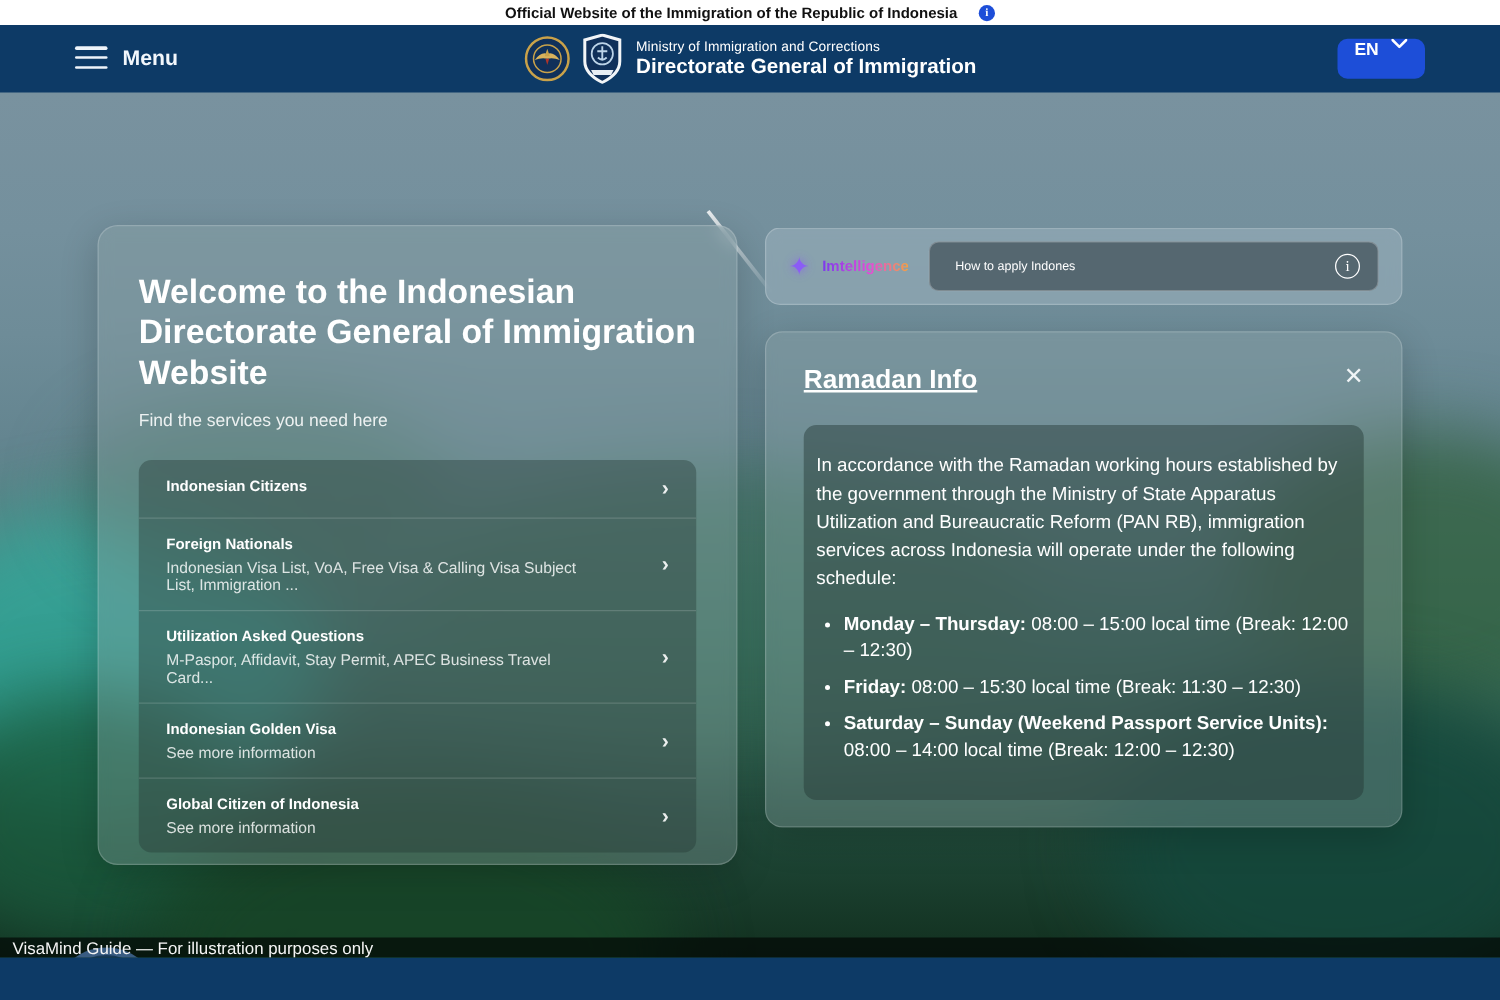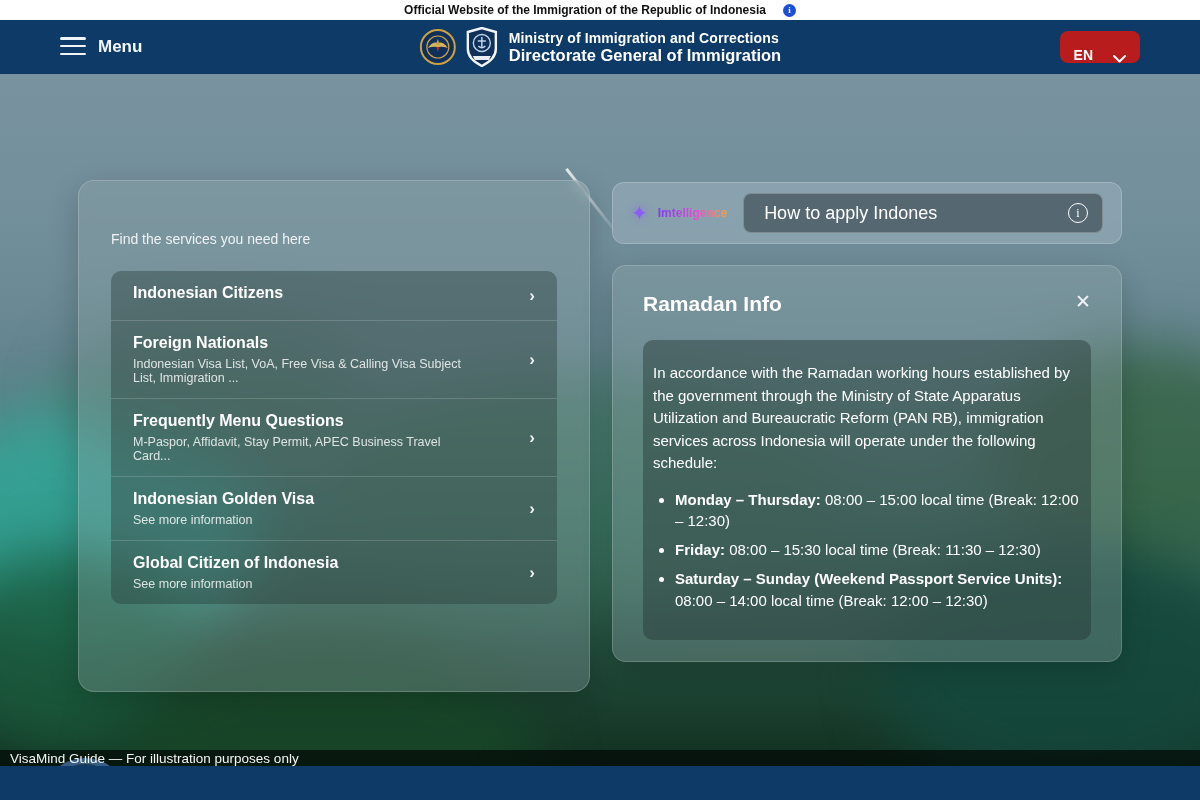--- a/index.html
+++ b/index.html
@@ -13,23 +13,23 @@
     display:inline-flex; align-items:center; justify-content:center; font-family:"Liberation Serif", serif; }
 
   
   .header { height:54px; background:#0d3a66; display:flex; align-items:center; padding:0 60px; position:relative; }
   .menu-btn { display:flex; align-items:flex-start; gap:12px; cursor:pointer; }
   .hamburger { width:26px; height:18px; display:flex; flex-direction:column; justify-content:space-between; }
   .hamburger span { height:2.5px; background:#eef4fa; border-radius:2px; }
   .menu-label { color:#f2f7fc; font-size:17px; font-weight:700; }
   .brand-center { position:absolute; left:50%; top:50%; transform:translate(-50%,-50%); display:flex; align-items:center; gap:10px; }
   .logos { display:flex; align-items:center; gap:8px; }
-  .brand-text .line1 { color:#fff; font-size:14px; font-weight:700; letter-spacing:.1px; }
+  .brand-text .line1 { color:#fff; font-size:11px; font-weight:400; letter-spacing:.1px; }
   .brand-text .line2 { color:#fff; font-size:16.5px; font-weight:700; }
-  .lang-pill { margin-left:auto; background:#b91c1c; border-radius:8px; height:32px; padding:0 14px; display:flex; align-items:flex-end; gap:20px; cursor:pointer; }
+  .lang-pill { margin-left:auto; background:#1d4ed8; border-radius:8px; height:32px; padding:0 14px; display:flex; align-items:flex-start; gap:10px; cursor:pointer; }
   .lang-pill .lang { color:#fff; font-size:14px; font-weight:700; }
 
   
   .hero { position:relative; height:692px; overflow:hidden;
     background:linear-gradient(180deg,#79929f 0%,#74909d 16%,#6e8c98 28%,#648590 40%,#52807e 52%,#3c7468 64%,#2c5c4c 76%,#1d4434 88%,#12301f 100%); }
   .blob { position:absolute; filter:blur(28px); border-radius:50%; }
   .b1 { width:340px; height:240px; left:-80px; top:330px; background:rgba(46,179,166,.65); }   
   .b2 { width:260px; height:200px; left:-60px; top:480px; background:rgba(25,90,60,.8); }
   .b3 { width:420px; height:260px; left:120px; top:560px; background:rgba(24,70,40,.85); }
   .b4 { width:300px; height:230px; right:-90px; top:270px; background:rgba(52,98,66,.8); }     
@@ -40,36 +40,36 @@
 
   
   .glass { background:rgba(145,165,168,.34); backdrop-filter:blur(6px); border:1px solid rgba(255,255,255,.18); box-shadow:0 8px 30px rgba(0,0,0,.18); }
   .welcome-card { position:absolute; left:78px; top:106px; width:512px; height:512px; border-radius:16px; padding:36px 32px; }
   .welcome-title { color:#fff; font-size:27px; line-height:1.2; font-weight:700; max-width:460px; }
   .welcome-sub { color:rgba(255,255,255,.88); font-size:14px; margin-top:14px; }
   .svc-panel { margin-top:24px; background:rgba(35,55,50,.38); border-radius:10px; overflow:hidden; }
   .svc-row { display:flex; align-items:center; padding:13px 22px; cursor:pointer; }
   .svc-row + .svc-row { border-top:1px solid rgba(255,255,255,.16);gap:40px; }
   .svc-texts { flex:1; }
-  .svc-label { color:#fff; font-size:16px; font-weight:700; margin-bottom:5px; }
+  .svc-label { color:#fff; font-size:12px; font-weight:700; margin-bottom:5px; }
   .svc-desc { color:rgba(255,255,255,.82); font-size:12.5px; }
   .chev-r { color:rgba(255,255,255,.9); font-size:17px; font-weight:700; margin-left:12px; }
 
   
   .ai-bar { position:absolute; left:612px; top:108px; width:510px; height:62px; border-radius:12px; display:flex; align-items:center; padding:0 18px; background:rgba(170,188,200,.42); backdrop-filter:blur(6px); border:1px solid rgba(255,255,255,.2); }
   .sparkle { color:#8b5cf6; font-size:20px; margin-right:10px; text-shadow:0 0 8px rgba(139,92,246,.9); }
   .ai-brand { font-size:12px; font-weight:800; background:linear-gradient(90deg,#7c3aed 0%,#e44ad8 55%,#f5a340 100%); -webkit-background-clip:text; background-clip:text; color:transparent; white-space:nowrap; }
   .ai-input { flex:1; margin-left:16px; height:40px; background:rgba(72,87,96,.8); border:1px solid rgba(255,255,255,.25); border-radius:8px; display:flex; align-items:center; padding:0 14px 0 20px; }
-  .ai-input input { flex:1; background:transparent; border:none; outline:none; color:#fff; font-size:18px; font-family:"Liberation Sans", sans-serif; }
+  .ai-input input { flex:1; background:transparent; border:none; outline:none; color:#fff; font-size:10px; font-family:"Liberation Sans", sans-serif; }
   .circle-i { width:20px; height:20px; border:1.6px solid #fff; border-radius:50%; color:#fff; font-size:12px; font-family:"Liberation Serif", serif; display:flex; align-items:center; justify-content:center; }
 
   
   .ramadan-card { position:absolute; left:612px; top:191px; width:510px; height:397px; border-radius:14px; padding:26px 30px; }
   .ram-head { display:flex; align-items:flex-start; }
-  .ram-title { color:#fff; font-size:21px; font-weight:700; flex:1; }
+  .ram-title { color:#fff; font-size:21px; font-weight:700; flex:1;text-decoration:underline; }
   .close-x { color:#f0f4f6; font-size:19px; cursor:pointer; line-height:1; }
   .ram-panel { margin-top:24px; background:rgba(35,55,50,.45); border-radius:10px; padding:22px 10px; }
   .ram-body { color:#fff; font-size:15px; line-height:1.5; }
   .ram-list { margin:14px 0 0 22px; color:#fff; font-size:15px; line-height:1.45; }
   .ram-list li { margin-bottom:7px; }
   .ram-list strong { font-weight:700; }
 
   
   .bottom-strip { position:absolute; left:0; bottom:0; width:100%; height:16px; background:rgba(3,8,6,.72); display:flex; align-items:flex-end; padding-left:10px; overflow:visible; }
   .strip-note { color:#f5f5f5; font-size:13.5px; position:relative; z-index:2;margin-top:32px; }
@@ -130,39 +130,40 @@
   <div class="blob b1"></div>
   <div class="blob b2"></div>
   <div class="blob b3"></div>
   <div class="blob b4"></div>
   <div class="blob b5"></div>
   <div class="blob b6"></div>
   <div class="blob b7"></div>
   <div class="wake"></div>
 
   <div class="welcome-card glass">
+    <div class="welcome-title">Welcome to the Indonesian Directorate General of Immigration Website</div>
     <div class="welcome-sub">Find the services you need here</div>
 
     <div class="svc-panel">
       <div class="svc-row">
         <div class="svc-texts">
           <div class="svc-label">Indonesian Citizens</div>
         </div>
         <span class="chev-r">›</span>
       </div>
       <div class="svc-row">
         <div class="svc-texts">
           <div class="svc-label">Foreign Nationals</div>
           <div class="svc-desc">Indonesian Visa List, VoA, Free Visa &amp; Calling Visa Subject List, Immigration ...</div>
         </div>
         <span class="chev-r">›</span>
       </div>
       <div class="svc-row">
         <div class="svc-texts">
-          <div class="svc-label">Frequently Menu Questions</div>
+          <div class="svc-label">Utilization Asked Questions</div>
           <div class="svc-desc">M-Paspor, Affidavit, Stay Permit, APEC Business Travel Card...</div>
         </div>
         <span class="chev-r">›</span>
       </div>
       <div class="svc-row">
         <div class="svc-texts">
           <div class="svc-label">Indonesian Golden Visa</div>
           <div class="svc-desc">See more information</div>
         </div>
         <span class="chev-r">›</span>

